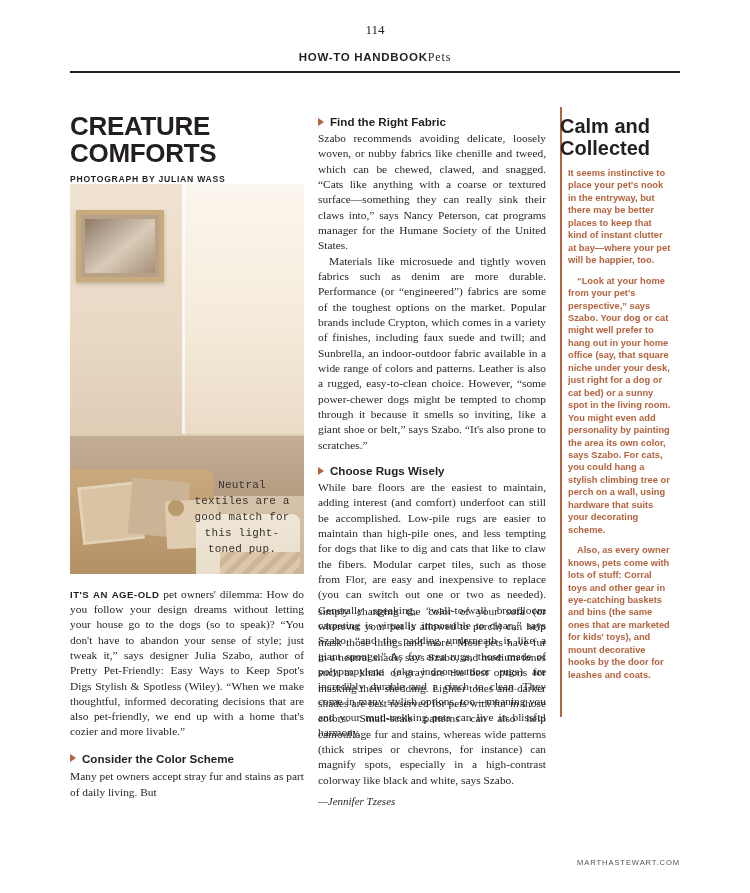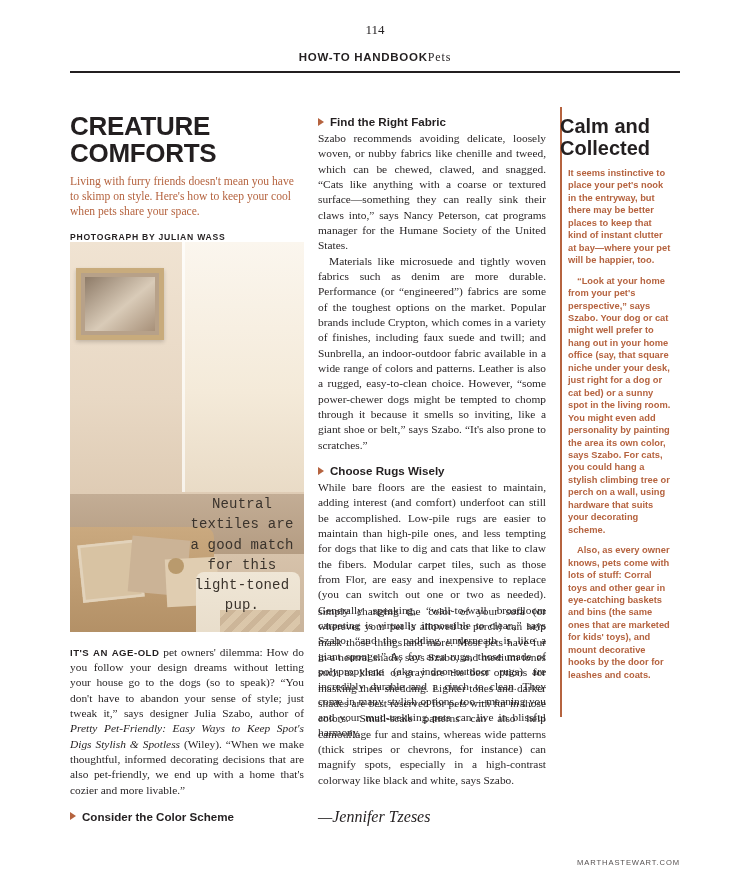--- a/index.html
+++ b/index.html
@@ -175,21 +175,21 @@
     left: 98px; top: 316px; width: 16px; height: 16px;
     background: #b99a6d;
     border-radius: 50%;
   }
   .caption {
     position: absolute;
     left: 120px;
     bottom: 16px;
     width: 104px;
     font-family: "Liberation Mono", monospace;
-    font-size: 14px;
+    font-size: 11px;
     line-height: 1.45;
     letter-spacing: 0.2px;
     color: #3a332c;
     text-align: center;
   }
 
   
   .body-text {
     font-family: "Liberation Serif", serif;
     font-size: 11.4px;
@@ -198,21 +198,21 @@
     color: #231f20;
   }
   .body-text p { margin: 0; }
   .body-text p + p { text-indent: 11px; }
   .lead-in {
     font-family: "Liberation Sans", sans-serif;
     font-weight: bold;
     font-size: 9.6px;
     letter-spacing: 0.5px;
   }
-  .italic { font-style: italic; }
+  .italic { }
   .after-photo { margin-top: 13px; }
 
   .subhead {
     font-family: "Liberation Sans", sans-serif;
     font-weight: bold;
     font-size: 11.6px;
     color: #231f20;
     margin: 11px 0 3px 0;
     position: relative;
     padding-left: 12px;
@@ -222,22 +222,22 @@
     left: 0; top: 3px;
     width: 0; height: 0;
     border-left: 6px solid #b5633f;
     border-top: 4px solid transparent;
     border-bottom: 4px solid transparent;
   }
   .mid-first { margin-top: 10px; }
   .signoff {
     font-family: "Liberation Serif", serif;
     font-style: italic;
-    font-size: 16px;
-    margin-top: 18px;
+    font-size: 11px;
+    margin-top: 6px;
   }
   .side-rule-v {
     position: absolute;
     left: 560px;
     top: 107px;
     bottom: 176px;
     width: 1.5px;
     background: #b5633f;
   }
   .side-title {
@@ -277,21 +277,20 @@
   <div class="folio">114</div>
 
   <div class="running-head">
     <div class="running-left">HOW-TO HANDBOOK</div>
     <div class="running-right">Pets</div>
   </div>
   <div class="rule-top"></div>
 
   <div class="col col-left">
     <h1 class="headline">CREATURE COMFORTS</h1>
-    <div class="dek">Living with furry friends doesn't mean you have to skimp on style. Here's how to keep your cool when pets share your space.</div>
     <div class="credit">PHOTOGRAPH BY JULIAN WASS</div>
 
     <div class="photo">
       <div class="sky"></div>
       <div class="window">
         
         
       </div>
       <div class="frame-art"></div>
       <div class="wall-low"></div>
@@ -306,20 +305,21 @@
       <div class="caption">Neutral textiles are a good match for this light-toned pup.</div>
     </div>
 
     <div class="body-text after-photo">
       <p>
         <span class="lead-in">IT'S AN AGE-OLD</span><span> pet owners' dilemma: How do you follow your design dreams without letting your house go to the dogs (so to speak)? “You don't have to abandon your sense of style; just tweak it,” says designer Julia Szabo, author of </span><span class="italic">Pretty Pet-Friendly: Easy Ways to Keep Spot's Digs Stylish &amp; Spotless</span><span> (Wiley). “When we make thoughtful, informed decorating decisions that are also pet-friendly, we end up with a home that's cozier and more livable.”</span>
       </p>
       <div class="subhead">
         <span class="tri"></span><span>Consider the Color Scheme</span>
       </div>
+      <p style="text-indent:0">Many pet owners accept stray fur and stains as part of daily living. But</p>
     </div>
   </div>
 
   <div class="col col-mid">
     <div class="subhead mid-first">
       <span class="tri"></span><span>Find the Right Fabric</span>
     </div>
     <div class="body-text">
       <p>Szabo recommends avoiding delicate, loosely woven, or nubby fabrics like chenille and tweed, which can be chewed, clawed, and snagged. “Cats like anything with a coarse or textured surface—something they can really sink their claws into,” says Nancy Peterson, cat programs manager for the Humane Society of the United States.</p>
       <p>Materials like microsuede and tightly woven fabrics such as denim are more durable. Performance (or “engineered”) fabrics are some of the toughest options on the market. Popular brands include Crypton, which comes in a variety of finishes, including faux suede and twill; and Sunbrella, an indoor-outdoor fabric available in a wide range of colors and patterns. Leather is also a rugged, easy-to-clean choice. However, “some power-chewer dogs might be tempted to chomp through it because it smells so inviting, like a giant shoe or belt,” says Szabo. “It's also prone to scratches.”</p>

